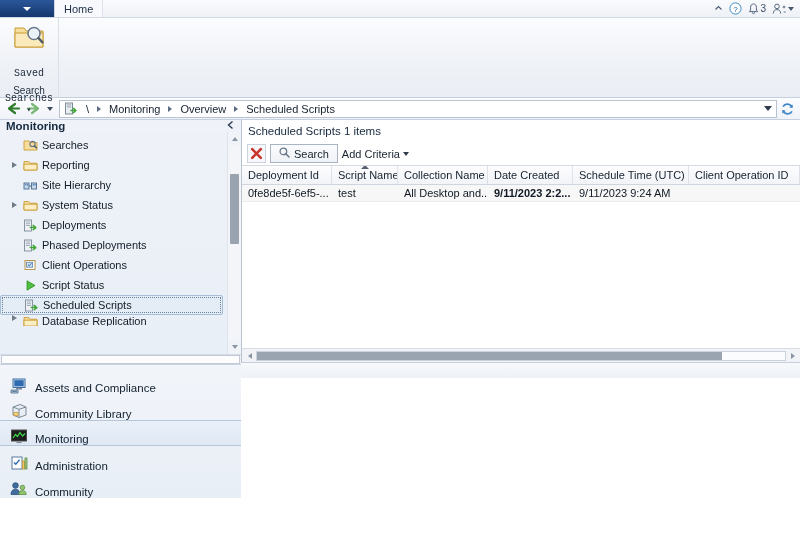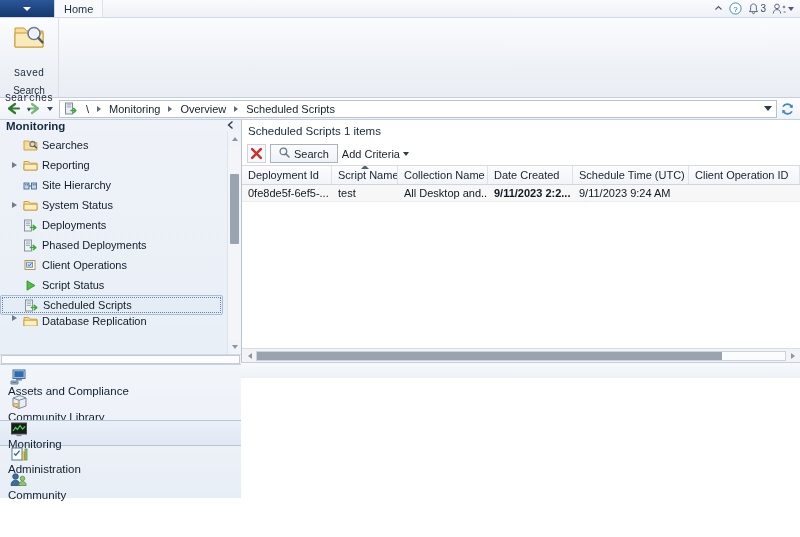--- a/index.html
+++ b/index.html
@@ -258,26 +258,25 @@
   
   .workspaces {
     flex: 1;
     background: linear-gradient(to bottom,#f2f5fa 0%,#e8eef6 100%);
     padding-top: 3px;
     display: flex; flex-direction: column;
     border-top: 1px solid #c9d3e0;
   }
   .ws-item {
     height: 26px;
-    display: flex; align-items: flex-start;
+    display: flex; align-items: flex-end;
     padding-left: 8px;
     cursor: pointer;
     font-size: 11.5px;
     color: #12202e;
-    flex-direction: column;
   }
   .ws-item.selected {
     background: linear-gradient(to bottom,#eaf0f8 0%,#dfe8f4 100%);
     border-top: 1px solid #b6c6da;
     border-bottom: 1px solid #b6c6da;
   }
   .ws-icon { width: 22px; flex: none; display:flex; align-items:center; justify-content:center; margin-right: 5px; }
 
   
   .content {

